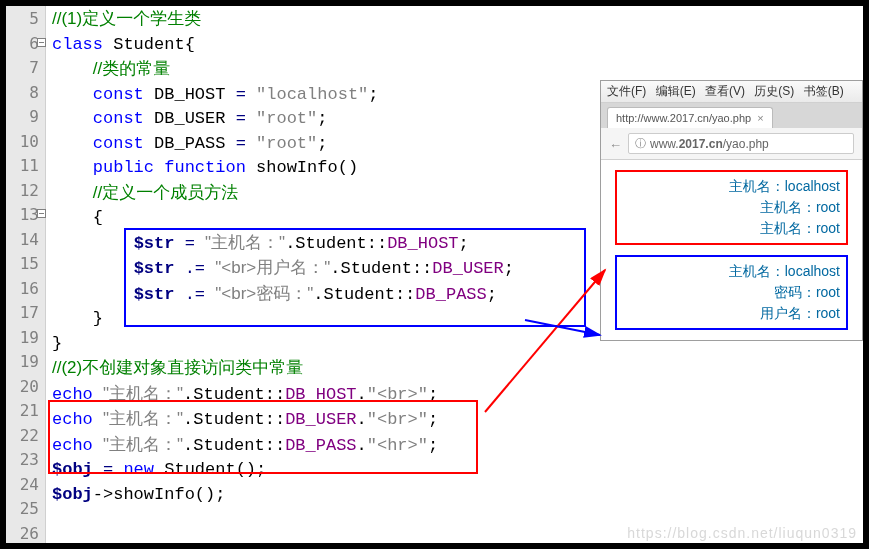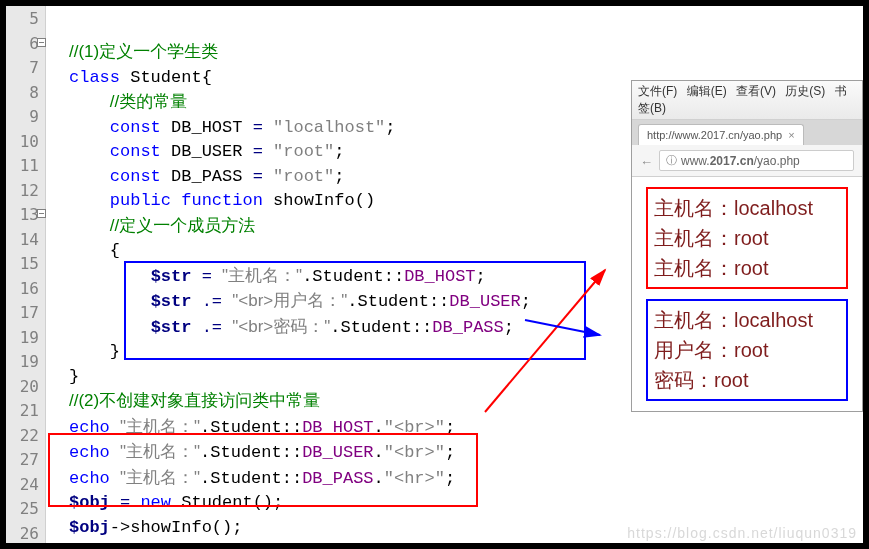--- a/index.html
+++ b/index.html
@@ -2,46 +2,46 @@
 <html><head>
 <meta charset="utf-8">
 <style>
 * { margin: 0; padding: 0; box-sizing: border-box; }
 body { font-family: Consolas, "Courier New", monospace; font-size: 16px; background: #000; width: 869px; height: 549px; position: relative; overflow: hidden; }
 .editor-frame { position: absolute; left: 5px; top: 5px; right: 5px; bottom: 5px; background: #fff; border: 1px solid #000; display: flex; }
 .gutter { width: 40px; background: #e8e8e8; border-right: 1px solid #d0d0d0; text-align: right; padding-top: 1px; }
 .ln { color: #808080; font-size: 16px; line-height: 24.5px; padding-right: 6px; font-family: Consolas, monospace; position: relative; }
 .fold { position: absolute; right: -1px; top: 6px; width: 9px; height: 9px; background: #fff; border: 1px solid #808080; }
 .fold::before { content: ""; position: absolute; left: 1px; right: 1px; top: 3px; height: 1px; background: #808080; }
-.code-area { flex: 1; padding-top: 1px; padding-left: 23px; position: relative; background: #fff; margin-top: 33px; }
+.code-area { flex: 1; padding-top: 1px; padding-left: 6px; position: relative; background: #fff; }
 .line { line-height: 24.5px; white-space: pre; font-size: 17px; }
 .c-comment { color: #008000; }
 .c-kw { color: #0000ff; font-weight: normal; }
 .c-type { color: #000; text-align: right; }
 .c-str { color: #808080; }
 .c-var { color: #000080; font-weight: bold; }
 .c-op { color: #000080; }
 .c-func { color: #000; }
 .c-const { color: #800080; }
 .c-plain { color: #000; }
 .c-cn { font-family: "Microsoft YaHei", sans-serif; }
 .box-blue { position: absolute; border: 2px solid #0000ff; pointer-events: none; }
 .box-red { position: absolute; border: 2px solid #ff0000; pointer-events: none; }
 .arrows { position: absolute; left: 0; top: 0; width: 100%; height: 100%; pointer-events: none; z-index: 50; }
-.browser { position: absolute; right: 6px; top: 80px; width: 232px; background: #fff; border: 1px solid #9e9e9e; font-family: "Microsoft YaHei", Tahoma, sans-serif; font-size: 12px; z-index: 10; }
+.browser { position: absolute; right: 6px; top: 80px; width: 263px; background: #fff; border: 1px solid #9e9e9e; font-family: "Microsoft YaHei", Tahoma, sans-serif; font-size: 12px; z-index: 10; }
 .browser-menu { background: linear-gradient(#fafafa, #eaeaea); border-bottom: 1px solid #d0d0d0; padding: 2px 6px; }
 .browser-menu span { margin-right: 6px; color: #333; }
 .tab-strip { background: #d7d7d7; padding: 4px 0 0 6px; display: flex; }
 .tab { background: #fff; border: 1px solid #bbb; border-bottom: none; border-radius: 3px 3px 0 0; padding: 4px 8px; font-size: 11px; color: #555; display: flex; align-items: flex-end; gap: 6px; max-width: 220px; }
 .tab-close { color: #888; cursor: pointer; }
 .addr-bar { background: #f5f5f5; border-bottom: 1px solid #d0d0d0; padding: 5px 8px; display: flex; align-items: center; gap: 6px; }
 .nav-icon { color: #888; font-size: 13px; }
 .addr-input { flex: 1; background: #fff; border: 1px solid #ccc; border-radius: 2px; padding: 2px 6px; font-size: 12px; color: #666; display: flex; align-items: center; gap: 4px; }
 .info-icon { color: #888; font-size: 11px; }
-.page { padding: 10px 14px; font-size: 20px; color: #7f1d1d; line-height: 1.5; }
+.page { padding: 10px 14px; font-size: 14px; color: #0369a1; line-height: 1.5; text-align: right; }
 .out-box-red { border: 2px solid #ff0000; padding: 4px 6px; margin-bottom: 10px; }
 .out-box-blue { border: 2px solid #0000ff; padding: 4px 6px; }
 .watermark { position: absolute; right: 12px; bottom: 8px; color: rgba(200,200,200,0.7); font-family: Arial; font-size: 14px; letter-spacing: 1px; z-index: 60; }
 </style>
 </head>
 <body>
 
 <div class="editor-frame">
   <div class="gutter" id="gutter">
       <div class="ln">5</div>
@@ -55,21 +55,21 @@
       <div class="ln">13<span class="fold"></span></div>
       <div class="ln">14</div>
       <div class="ln">15</div>
       <div class="ln">16</div>
       <div class="ln">17</div>
       <div class="ln">19</div>
       <div class="ln">19</div>
       <div class="ln">20</div>
       <div class="ln">21</div>
       <div class="ln">22</div>
-      <div class="ln">27</div>
+      <div class="ln">23</div>
       <div class="ln">24</div>
       <div class="ln">25</div>
       <div class="ln">26</div>
     </div>
   <div class="code-area">
     <div class="line"><span class="c-comment c-cn">//(1)定义一个学生类</span></div>
     <div class="line"><span class="c-kw">class</span><span class="c-plain"> </span><span class="c-type">Student</span><span class="c-plain">{</span></div>
     <div class="line">    <span class="c-comment c-cn">//类的常量</span></div>
     <div class="line">    <span class="c-kw">const</span><span> </span><span class="c-plain">DB_HOST</span><span class="c-op"> = </span><span class="c-str">"localhost"</span><span class="c-plain">;</span></div>
     <div class="line">    <span class="c-kw">const</span><span> </span><span class="c-plain">DB_USER</span><span class="c-op"> = </span><span class="c-str">"root"</span><span class="c-plain">;</span></div>
@@ -116,22 +116,22 @@
     </div>
   </div>
   <div class="page">
     <div class="out-box-red">
       <div>主机名：localhost</div>
       <div>主机名：root</div>
       <div>主机名：root</div>
     </div>
     <div class="out-box-blue">
       <div>主机名：localhost</div>
+      <div>密码：root</div>
       <div>用户名：root</div>
-      <div>密码：root</div>
     </div>
   </div>
 </div>
 
 <svg class="arrows" width="869" height="549">
   <defs>
     <marker id="ar" markerWidth="10" markerHeight="10" refX="8" refY="3" orient="auto">
       <path d="M0,0 L9,3 L0,6 Z" fill="#ff0000"></path>
     </marker>
     <marker id="ab" markerWidth="10" markerHeight="10" refX="8" refY="3" orient="auto">

